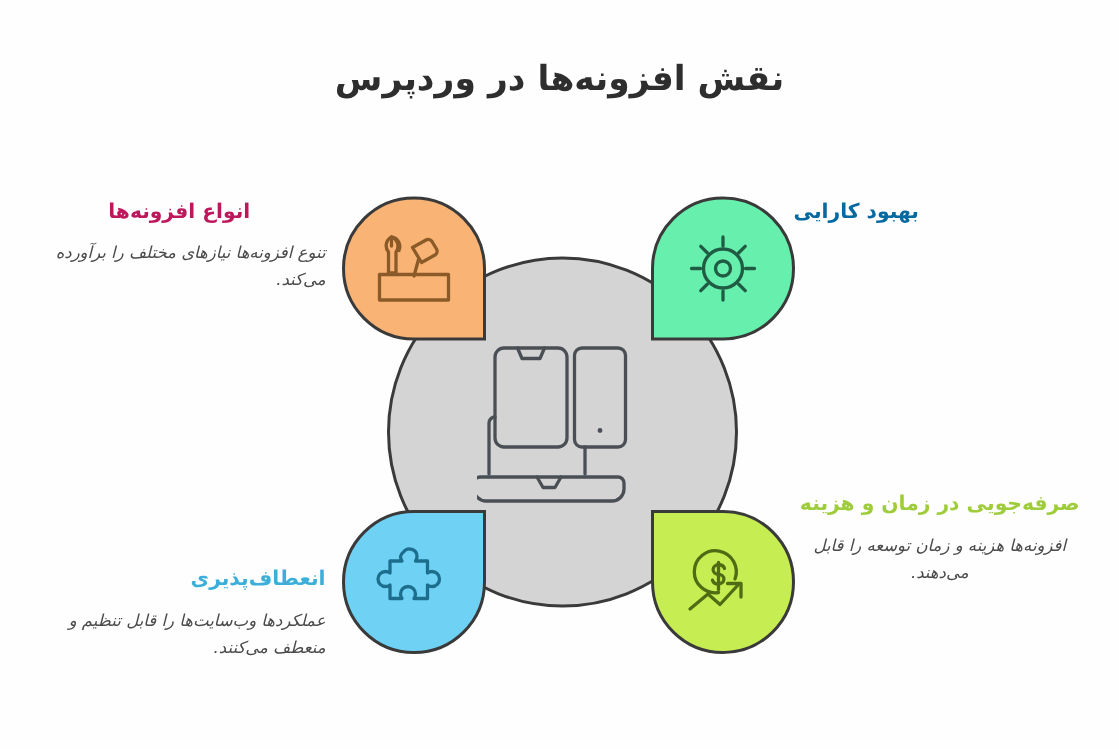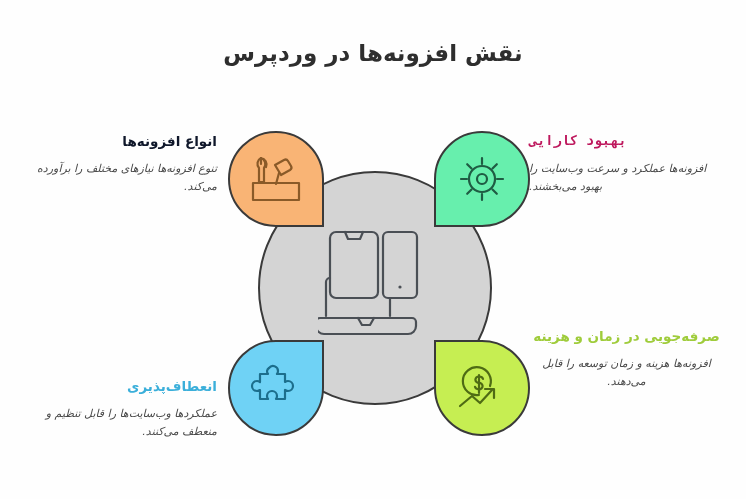--- a/index.html
+++ b/index.html
@@ -116,22 +116,22 @@
     color: #4a4a4a;
     margin: 0;
     font-style: italic;
   }
 
   .block-tl { left: 22px;  top: 132px; text-align: right; }
   .block-tr { left: 529px; top: 132px; text-align: left;  }
   .block-bl { left: 22px;  top: 347px; text-align: right; margin-top: 30px; }
   .block-br { left: 529px; top: 327px; text-align: center;  }
 
-  .block-tl .hd { color: #0f172a; }
-  .block-tr .hd { color: #be185d; font-family: Liberation Mono, monospace; }
+  .block-tl .hd { color: #be185d; text-align: center; }
+  .block-tr .hd { color: #0369a1; }
   .block-bl .hd { color: #3bafda; }
   .block-br .hd { color: #9fcc3b; }
 </style>
 </head>
 <body>
 
 <div id="infographic">
 
   <div class="title">نقش افزونه‌ها در وردپرس</div>
 
@@ -201,21 +201,20 @@
     </span>
   </div>
 
   <div class="block block-tl">
     <p class="hd">انواع افزونه‌ها</p>
     <p class="bd">تنوع افزونه‌ها نیازهای مختلف را برآورده می‌کند.</p>
   </div>
 
   <div class="block block-tr">
     <p class="hd">بهبود کارایی</p>
-    <p class="bd">افزونه‌ها عملکرد و سرعت وب‌سایت را بهبود می‌بخشند.</p>
   </div>
 
   <div class="block block-bl">
     <p class="hd">انعطاف‌پذیری</p>
     <p class="bd">عملکرد‌ها وب‌سایت‌ها را قابل تنظیم و منعطف می‌کنند.</p>
   </div>
 
   <div class="block block-br">
     <p class="hd">صرفه‌جویی در زمان و هزینه</p>
     <p class="bd">افزونه‌ها هزینه و زمان توسعه را قابل می‌دهند.</p>

